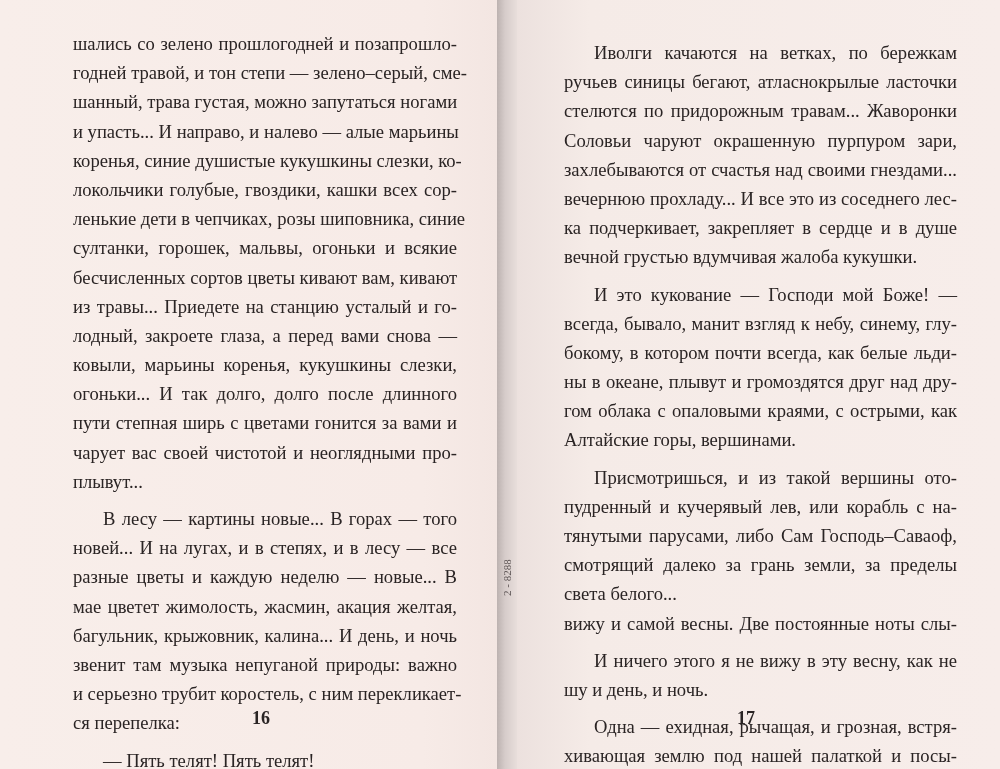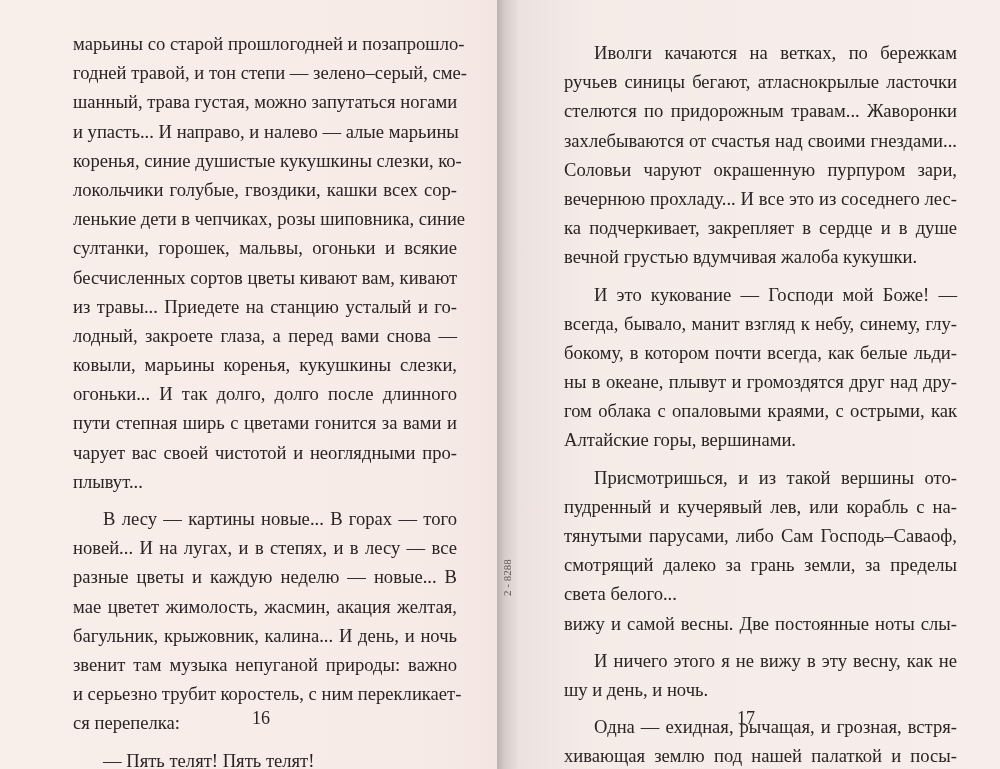--- a/index.html
+++ b/index.html
@@ -7,32 +7,32 @@
   .page { position:absolute; top:0; height:769px; }
   .page-left { left:0; width:497px; background:linear-gradient(to right, #f8eeea 0%, #f7ebe7 85%, #f3e6e2 100%); }
   .gutter { position:absolute; left:497px; top:0; width:20px; height:769px; background:linear-gradient(to right, #bcb2b0 0%, #d6ccca 40%, #e8dedb 100%); }
   .page-right { left:517px; width:483px; background:linear-gradient(to right, #ece1de 0%, #f5ebe7 15%, #f7edea 100%); }
   .text { position:absolute; font-size:18.6px; line-height:29.2px; text-align:justify; }
   .page-left .text { left:73px; top:29px; width:384px; }
   .page-right .text { left:47px; top:30px; width:393px; }
   .line { display:block; height:29.2px; white-space:nowrap; text-align:justify; text-align-last:justify; }
   .line.last { text-align-last:left; }
   .line.indent { padding-left:30px;margin-top:8px; }
-  .pagenum { position:absolute; top:708px; font-weight:normal; font-size:18px; }
+  .pagenum { position:absolute; top:708px; font-weight:bold; font-size:18px; }
   .page-left .pagenum { left:252px; }
   .page-right .pagenum { left:220px; }
   .signature { position:absolute; left:500px; top:556px; font-size:11px; color:#5a5252; transform:rotate(-90deg); transform-origin:left top; white-space:nowrap; }
   .signature { left:501px; top:596px; }
 </style>
 </head>
 <body>
 
 <div class="page page-left">
   <div class="text" id="left-text">
-      <span class="line">марьины со старой прошлогодней и позапрошло-</span>
+      <span class="line">шались со зелено прошлогодней и позапрошло-</span>
       <span class="line">годней травой, и тон степи — зелено–серый, сме-</span>
       <span class="line">шанный, трава густая, можно запутаться ногами</span>
       <span class="line">и упасть... И направо, и налево — алые марьины</span>
       <span class="line">коренья, синие душистые кукушкины слезки, ко-</span>
       <span class="line">локольчики голубые, гвоздики, кашки всех сор-</span>
       <span class="line">ленькие дети в чепчиках, розы шиповника, синие</span>
       <span class="line">султанки, горошек, мальвы, огоньки и всякие</span>
       <span class="line">бесчисленных сортов цветы кивают вам, кивают</span>
       <span class="line">из травы... Приедете на станцию усталый и го-</span>
       <span class="line">лодный, закроете глаза, а перед вами снова —</span>
@@ -55,22 +55,22 @@
 </div>
 
 <div class="gutter"></div>
 <div class="signature">2 - 8288</div>
 
 <div class="page page-right">
   <div class="text" id="right-text">
       <span class="line indent">Иволги качаются на ветках, по бережкам</span>
       <span class="line">ручьев синицы бегают, атласнокрылые ласточки</span>
       <span class="line">стелются по придорожным травам... Жаворонки</span>
+      <span class="line">Соловьи чаруют окрашенную пурпуром зари,</span>
       <span class="line">захлебываются от счастья над своими гнездами...</span>
-      <span class="line">Соловьи чаруют окрашенную пурпуром зари,</span>
       <span class="line">вечернюю прохладу... И все это из соседнего лес-</span>
       <span class="line">ка подчеркивает, закрепляет в сердце и в душе</span>
       <span class="line last">вечной грустью вдумчивая жалоба кукушки.</span>
       <span class="line indent">И это кукование — Господи мой Боже! —</span>
       <span class="line">всегда, бывало, манит взгляд к небу, синему, глу-</span>
       <span class="line">бокому, в котором почти всегда, как белые льди-</span>
       <span class="line">ны в океане, плывут и громоздятся друг над дру-</span>
       <span class="line">гом облака с опаловыми краями, с острыми, как</span>
       <span class="line last">Алтайские горы, вершинами.</span>
       <span class="line indent">Присмотришься, и из такой вершины ото-</span>

